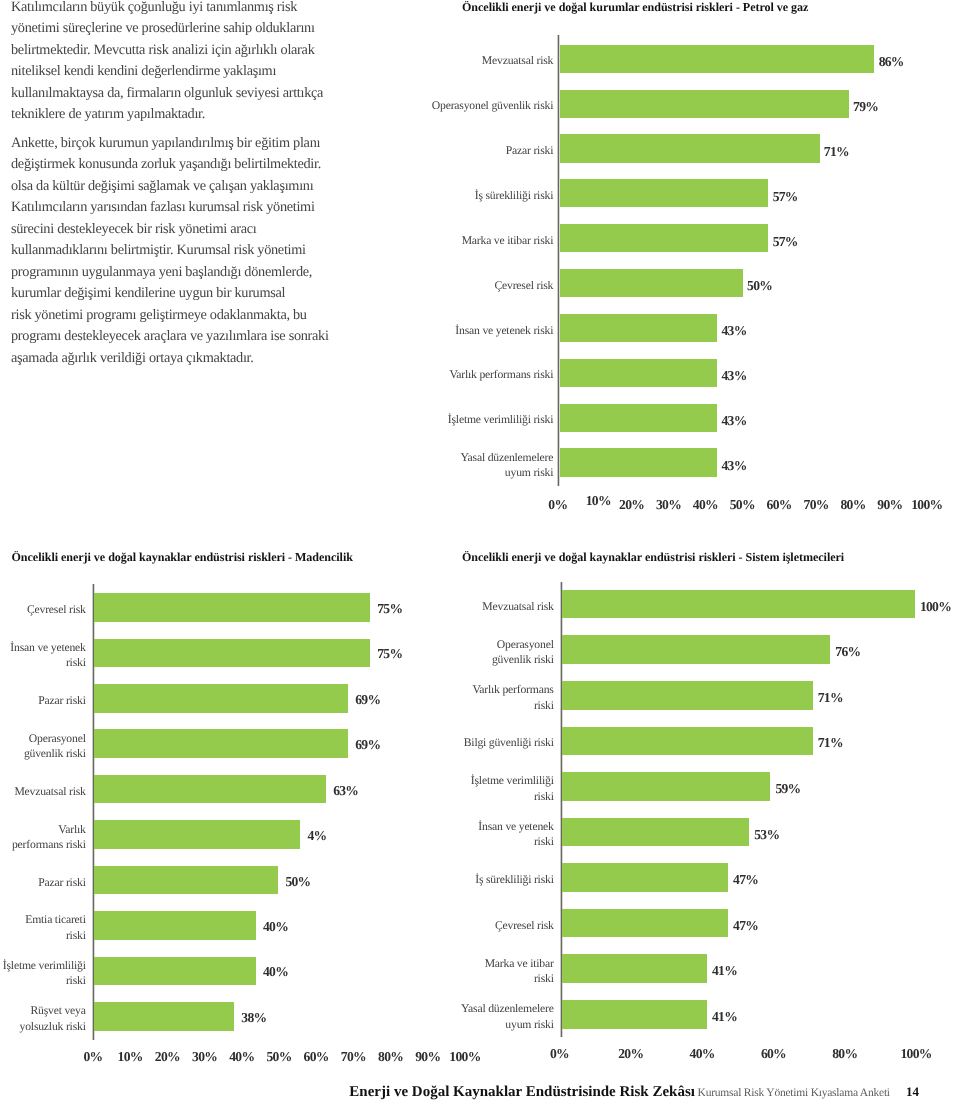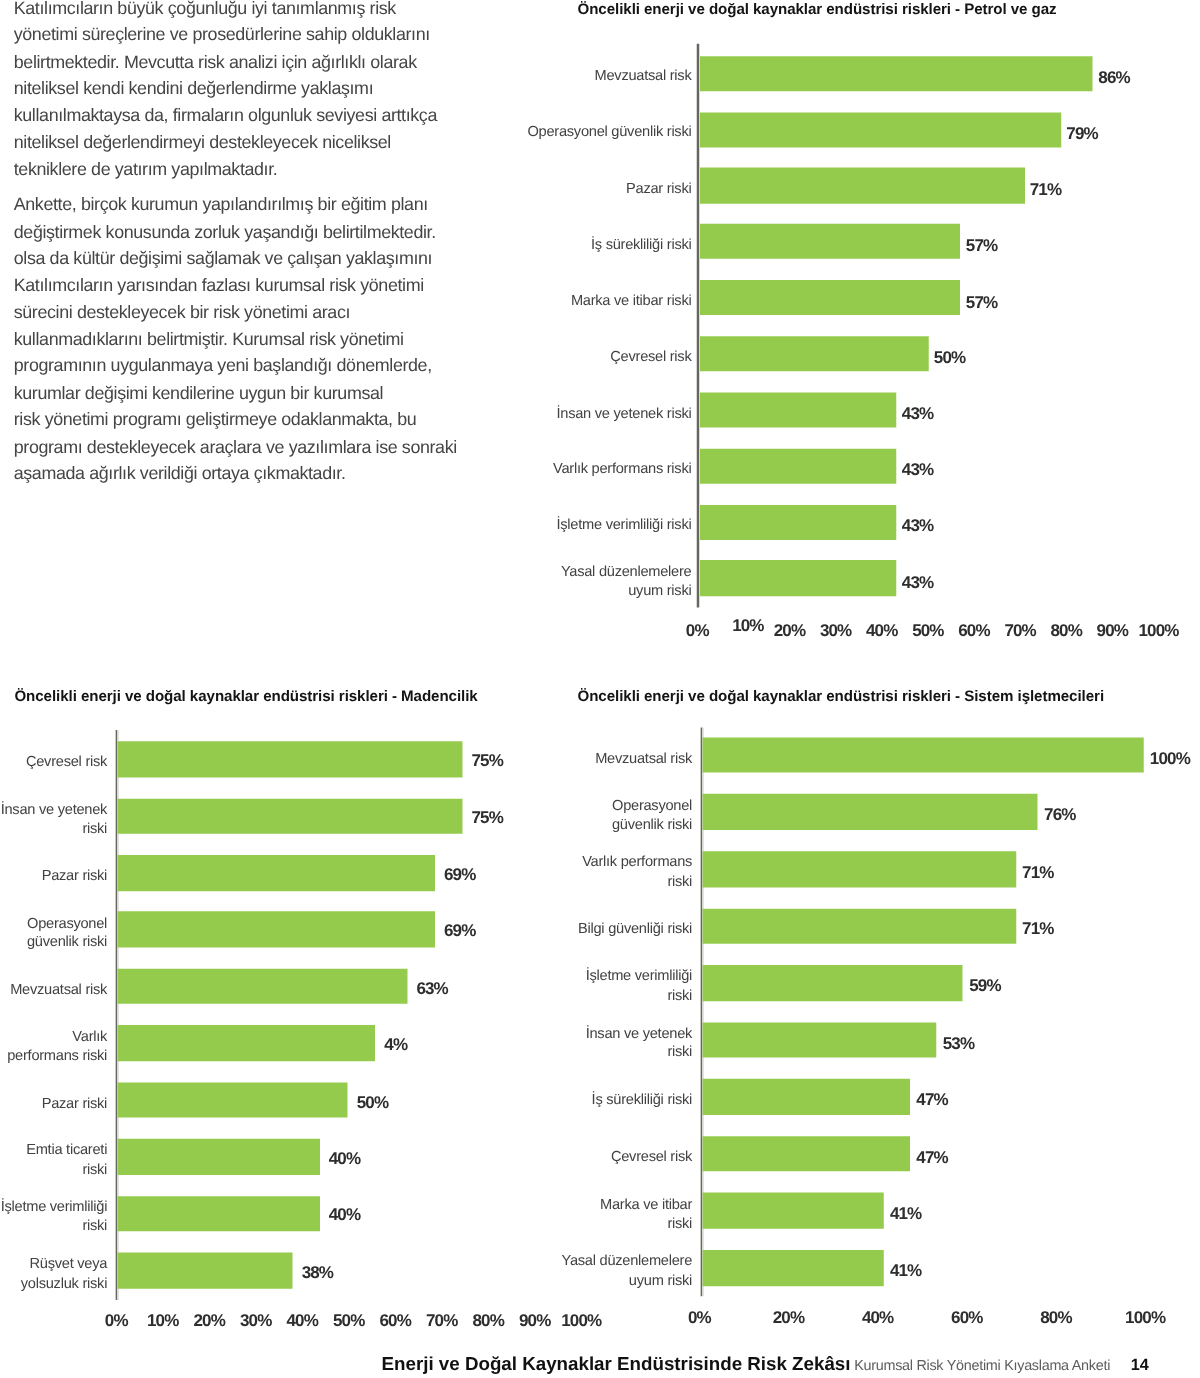--- a/index.html
+++ b/index.html
@@ -1,21 +1,21 @@
 <!DOCTYPE html>
 <html><head>
 <meta charset="utf-8">
 <title>Enerji ve Dogal Kaynaklar Endustrisinde Risk Zekasi</title>
 <style>
 html,body{margin:0;padding:0;}
 body{width:960px;height:1102px;background:#ffffff;overflow:hidden;
   font-family:"Liberation Sans",sans-serif;color:#3f3f3f;
   -webkit-font-smoothing:antialiased;text-rendering:geometricPrecision;}
 * { -webkit-font-smoothing: antialiased; }
-.page{position:relative;width:960px;height:1102px;}
+.page{position:relative;width:960px;height:1102px;font-family:Liberation Serif, serif;}
 
 
 .bodytext{position:absolute;left:11px;top:-3.1px;width:360px;}
 .bodytext p{margin:0 0 0 0;font-size:14.3px;line-height:21.49px;color:#454545;letter-spacing:-0.3px;}
 .bodytext p.sp{margin-top:7.2px;}
 .ln{display:block;white-space:nowrap;}
 
 
 .chart{position:absolute;}
 .chart .ctitle{position:absolute;font-weight:bold;font-size:12.1px;color:#141414;white-space:nowrap;letter-spacing:-0.055px;}
@@ -34,39 +34,38 @@
 <body>
 
 <div class="page">
 <div class="bodytext">
   <p class="">
     <span class="ln">Katılımcıların büyük çoğunluğu iyi tanımlanmış risk</span>
     <span class="ln">yönetimi süreçlerine ve prosedürlerine sahip olduklarını</span>
     <span class="ln">belirtmektedir. Mevcutta risk analizi için ağırlıklı olarak</span>
     <span class="ln">niteliksel kendi kendini değerlendirme yaklaşımı</span>
     <span class="ln">kullanılmaktaysa da, firmaların olgunluk seviyesi arttıkça</span>
-    <span class="ln">niteliksel değerlendirmeyi destekleyecek niceliksel</span>
     <span class="ln">tekniklere de yatırım yapılmaktadır.</span>
   </p>
   <p class="sp">
     <span class="ln">Ankette, birçok kurumun yapılandırılmış bir eğitim planı</span>
     <span class="ln">değiştirmek konusunda zorluk yaşandığı belirtilmektedir.</span>
     <span class="ln">olsa da kültür değişimi sağlamak ve çalışan yaklaşımını</span>
     <span class="ln">Katılımcıların yarısından fazlası kurumsal risk yönetimi</span>
     <span class="ln">sürecini destekleyecek bir risk yönetimi aracı</span>
     <span class="ln">kullanmadıklarını belirtmiştir. Kurumsal risk yönetimi</span>
     <span class="ln">programının uygulanmaya yeni başlandığı dönemlerde,</span>
     <span class="ln">kurumlar değişimi kendilerine uygun bir kurumsal</span>
     <span class="ln">risk yönetimi programı geliştirmeye odaklanmakta, bu</span>
     <span class="ln">programı destekleyecek araçlara ve yazılımlara ise sonraki</span>
     <span class="ln">aşamada ağırlık verildiği ortaya çıkmaktadır.</span>
   </p>
 </div>
 <div class="chart">
-  <div class="ctitle" style="left:462px;top:-0.1px;">Öncelikli enerji ve doğal kaynaklar endüstrisi riskleri - Petrol ve gaz</div>
+  <div class="ctitle" style="left:462px;top:-0.1px;">Öncelikli enerji ve doğal kurumlar endüstrisi riskleri - Petrol ve gaz</div>
   <div class="axis" style="left:557.2px;top:35.2px;height:450.8px;"></div>
   <div class="bar" style="left:560px;top:44.7px;width:314.33px;height:28.2px;background:#95CB4C;"></div>
   <div class="rowlab" style="left:353.2px;top:53.45px;width:200px;">
     <span class="ln">Mevzuatsal risk</span>
   </div>
   <div class="vlab" style="left:878.63px;top:54.1px;">86%</div>
   <div class="bar" style="left:560px;top:89.56px;width:288.745px;height:28.2px;background:#95CB4C;"></div>
   <div class="rowlab" style="left:353.2px;top:98.31px;width:200px;">
     <span class="ln">Operasyonel güvenlik riski</span>
   </div>

